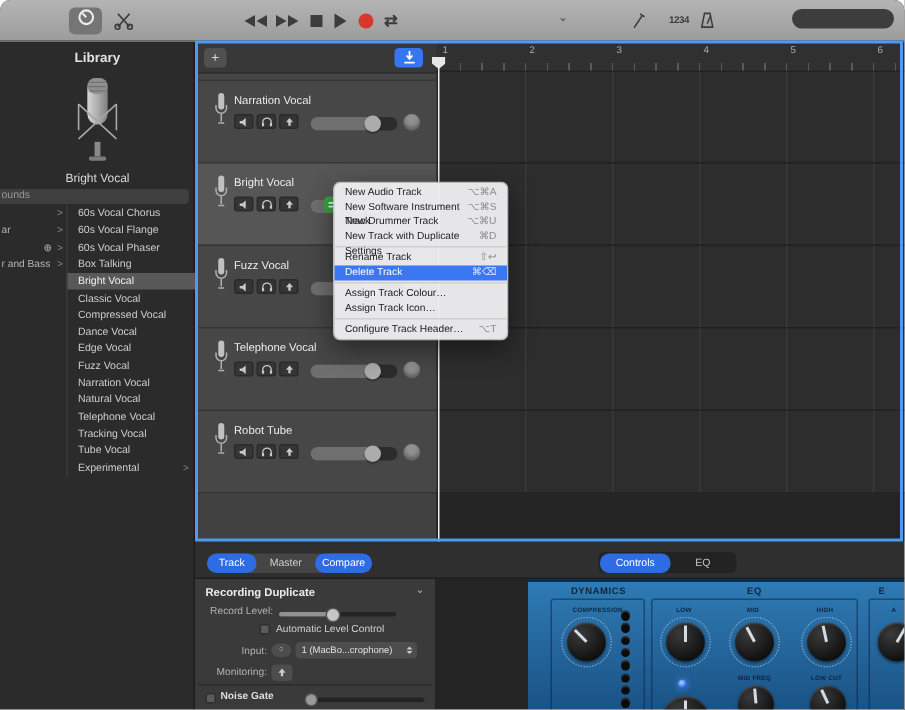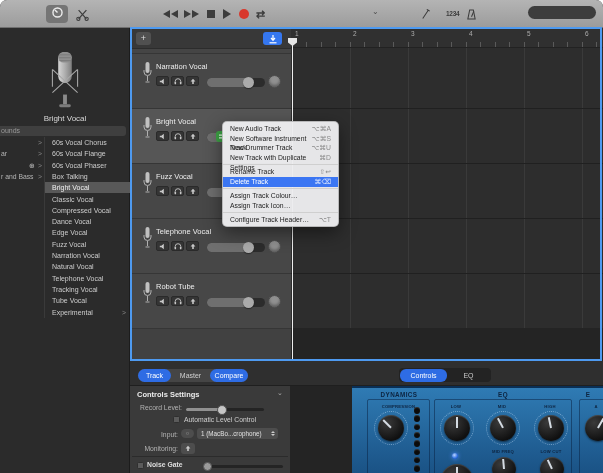--- a/index.html
+++ b/index.html
@@ -130,20 +130,21 @@
         <svg width="11" height="13" viewBox="0 0 12 13">
             <path d="M4 1.5h4l2 10H2z" fill="none" stroke="#3c3c3c" stroke-width="1.1"></path>
             <path d="M6 9L8.5 3" stroke="#3c3c3c" stroke-width="1.1"></path>
           </svg>
       </span>
     </div>
     <div class="abs" style="left:528px;top:6px;width:68px;height:13px;background:#3d3d3d;border-radius:6.5px;"></div>
   </div>
 
   <div id="library" class="abs">
+    <div class="abs lib-title" style="left:0;top:5px;width:130px;">Library</div>
     <div class="abs" style="left:40px;top:22px;">
       <svg width="50" height="62" viewBox="0 0 50 64">
         <defs>
             <linearGradient id="micg" x1="0" y1="0" x2="1" y2="0">
               <stop offset="0" stop-color="#d6d6d6"></stop>
               <stop offset=".5" stop-color="#aeaeae"></stop>
               <stop offset="1" stop-color="#7f7f7f"></stop>
             </linearGradient>
           </defs>
         <rect x="18" y="2" width="14" height="32" rx="7" fill="url(#micg)"></rect>
@@ -388,21 +389,21 @@
     <div class="abs" style="left:8px;top:8px;width:110px;height:13px;background:#454545;border-radius:6.5px;"></div>
     <div class="pill blue" style="left:8px;top:8px;width:33px;">Track</div>
     <div class="pill" style="left:41px;top:8px;width:39px;color:#d0d0d0;">Master</div>
     <div class="pill blue" style="left:80px;top:8px;width:38px;">Compare</div>
     <div class="abs" style="left:269px;top:7px;width:92px;height:14px;background:#232323;border-radius:4px;"></div>
     <div class="pill blue" style="left:270px;top:8px;width:47px;border-radius:6px;">Controls</div>
     <div class="pill" style="left:317px;top:8px;width:43px;color:#c9c9c9;">EQ</div>
   </div>
 
   <div id="recpanel" class="abs">
-    <span class="abs" style="left:7px;top:4px;font-size:7.5px;font-weight:bold;color:#ececec;">Controls Settings</span>
+    <span class="abs" style="left:7px;top:4px;font-size:7.5px;font-weight:bold;color:#ececec;">Recording Duplicate</span>
     <span class="abs" style="left:147px;top:3px;font-size:7px;color:#b0b0b0;">⌄</span>
 
     <span class="rec-lab" style="left:4px;top:18px;width:48px;">Record Level:</span>
     <span class="mini-track" style="left:56px;top:22px;width:78px;"></span>
     <span class="abs" style="left:56px;top:22px;width:36px;height:3px;background:#919191;border-radius:1.5px;"></span>
     <span class="mini-thumb" style="left:87px;top:18.5px;width:10px;height:10px;"></span>
 
     <span class="chkbox" style="left:43px;top:30px;"></span>
     <span class="abs" style="left:54px;top:30px;font-size:6.8px;color:#cfcfcf;">Automatic Level Control</span>
 

